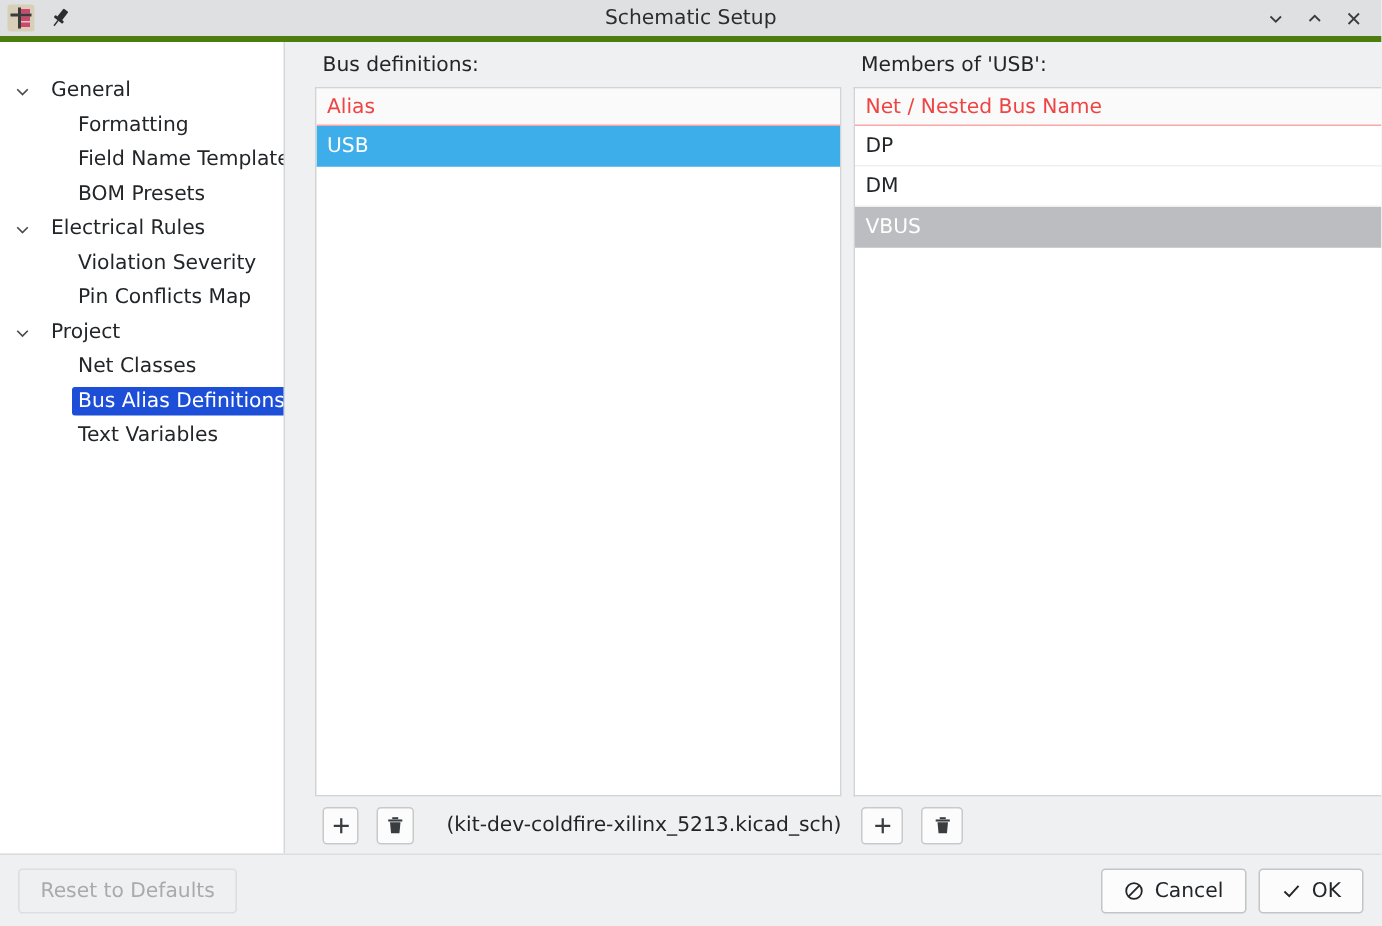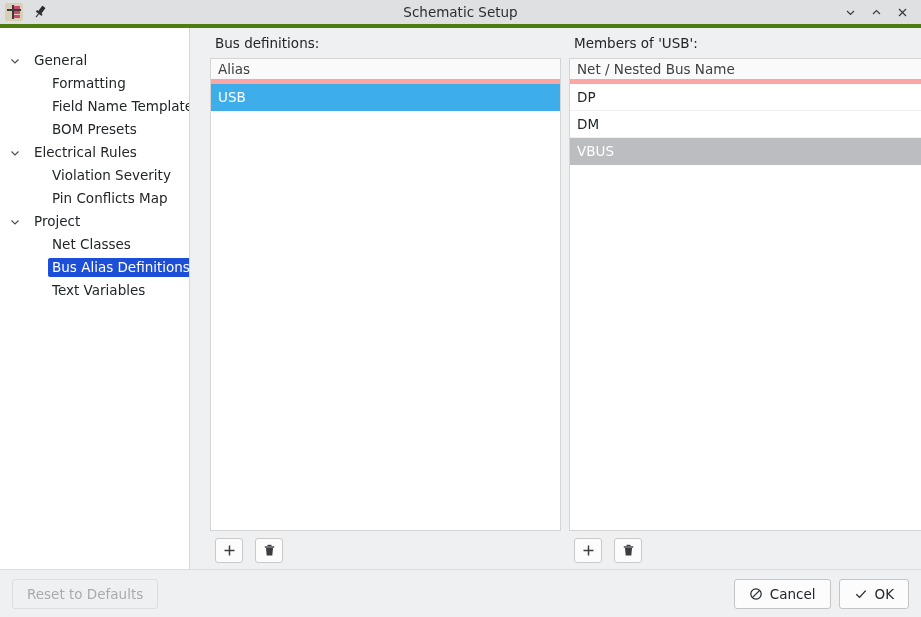--- a/index.html
+++ b/index.html
@@ -180,24 +180,24 @@
   }
   .right-panel .grid {
     border-right: none;
     margin-right: 0;
   }
   .grid-header {
     height: 25px;
     display: flex;
     align-items: center;
     background: #fafafa;
-    border-bottom: 5px solid #fca5a5;
+    border-bottom: 1px solid #fca5a5;
     padding-left: 7px;
     font-size: 13.5px;
-    color: #404040;
+    color: #ef4444;
   }
   .grid-row {
     height: 27px;
     display: flex;
     align-items: center;
     padding-left: 7px;
     font-size: 13.5px;
     color: #232629;
     border-bottom: 1px solid #f0f0f1;
     cursor: default;
@@ -387,66 +387,67 @@
     </div>
 
     <div class="panels">
 
       <div class="panel left-panel">
         <div class="panel-label">Bus definitions:</div>
 
         <div class="grid">
           <div class="grid-header">Alias</div>
           <div class="grid-row sel-active">USB</div>
+        </div>
+
+        <div class="grid-toolbar">
+          <div class="tool-btn">
+            <svg width="15" height="15" viewBox="0 0 15 15">
+              <line x1="7.5" y1="2.5" x2="7.5" y2="12.5" stroke="currentColor" stroke-width="1.5"></line>
+              <line x1="2.5" y1="7.5" x2="12.5" y2="7.5" stroke="currentColor" stroke-width="1.5"></line>
+            </svg>
+          </div>
+          <div class="tool-btn">
+            <svg width="15" height="15" viewBox="0 0 15 15">
+              <rect x="5.5" y="1.8" width="4" height="1.3" fill="currentColor"></rect>
+              <rect x="2.8" y="3.3" width="9.4" height="1.4" fill="currentColor"></rect>
+              <path d="M4 5.1 h7 l-0.7 7.4 h-5.6 z" fill="currentColor"></path>
+            </svg>
+          </div>
+          <div class="file-note">(kit-dev-coldfire-xilinx_5213.kicad_sch)</div>
+        </div>
+      </div>
+
+      <div class="panel right-panel">
+        <div class="panel-label">Members of 'USB':</div>
+
+        <div class="grid">
+          <div class="grid-header">Net / Nested Bus Name</div>
+          <div class="grid-row">DP</div>
+          <div class="grid-row">DM</div>
+          <div class="grid-row sel-inactive">VBUS</div>
         </div>
 
         <div class="grid-toolbar">
           <div class="tool-btn">
             <svg width="15" height="15" viewBox="0 0 15 15">
               <line x1="7.5" y1="2.5" x2="7.5" y2="12.5" stroke="currentColor" stroke-width="1.5"></line>
               <line x1="2.5" y1="7.5" x2="12.5" y2="7.5" stroke="currentColor" stroke-width="1.5"></line>
             </svg>
           </div>
           <div class="tool-btn">
             <svg width="15" height="15" viewBox="0 0 15 15">
               <rect x="5.5" y="1.8" width="4" height="1.3" fill="currentColor"></rect>
               <rect x="2.8" y="3.3" width="9.4" height="1.4" fill="currentColor"></rect>
               <path d="M4 5.1 h7 l-0.7 7.4 h-5.6 z" fill="currentColor"></path>
             </svg>
           </div>
         </div>
       </div>
 
-      <div class="panel right-panel">
-        <div class="panel-label">Members of 'USB':</div>
-
-        <div class="grid">
-          <div class="grid-header">Net / Nested Bus Name</div>
-          <div class="grid-row">DP</div>
-          <div class="grid-row">DM</div>
-          <div class="grid-row sel-inactive">VBUS</div>
-        </div>
-
-        <div class="grid-toolbar">
-          <div class="tool-btn">
-            <svg width="15" height="15" viewBox="0 0 15 15">
-              <line x1="7.5" y1="2.5" x2="7.5" y2="12.5" stroke="currentColor" stroke-width="1.5"></line>
-              <line x1="2.5" y1="7.5" x2="12.5" y2="7.5" stroke="currentColor" stroke-width="1.5"></line>
-            </svg>
-          </div>
-          <div class="tool-btn">
-            <svg width="15" height="15" viewBox="0 0 15 15">
-              <rect x="5.5" y="1.8" width="4" height="1.3" fill="currentColor"></rect>
-              <rect x="2.8" y="3.3" width="9.4" height="1.4" fill="currentColor"></rect>
-              <path d="M4 5.1 h7 l-0.7 7.4 h-5.6 z" fill="currentColor"></path>
-            </svg>
-          </div>
-        </div>
-      </div>
-
     </div>
   </div>
 
   <div class="footer">
     <button class="btn disabled">Reset to Defaults</button>
 
     <div class="spacer"></div>
 
     <button class="btn">
       <span>

